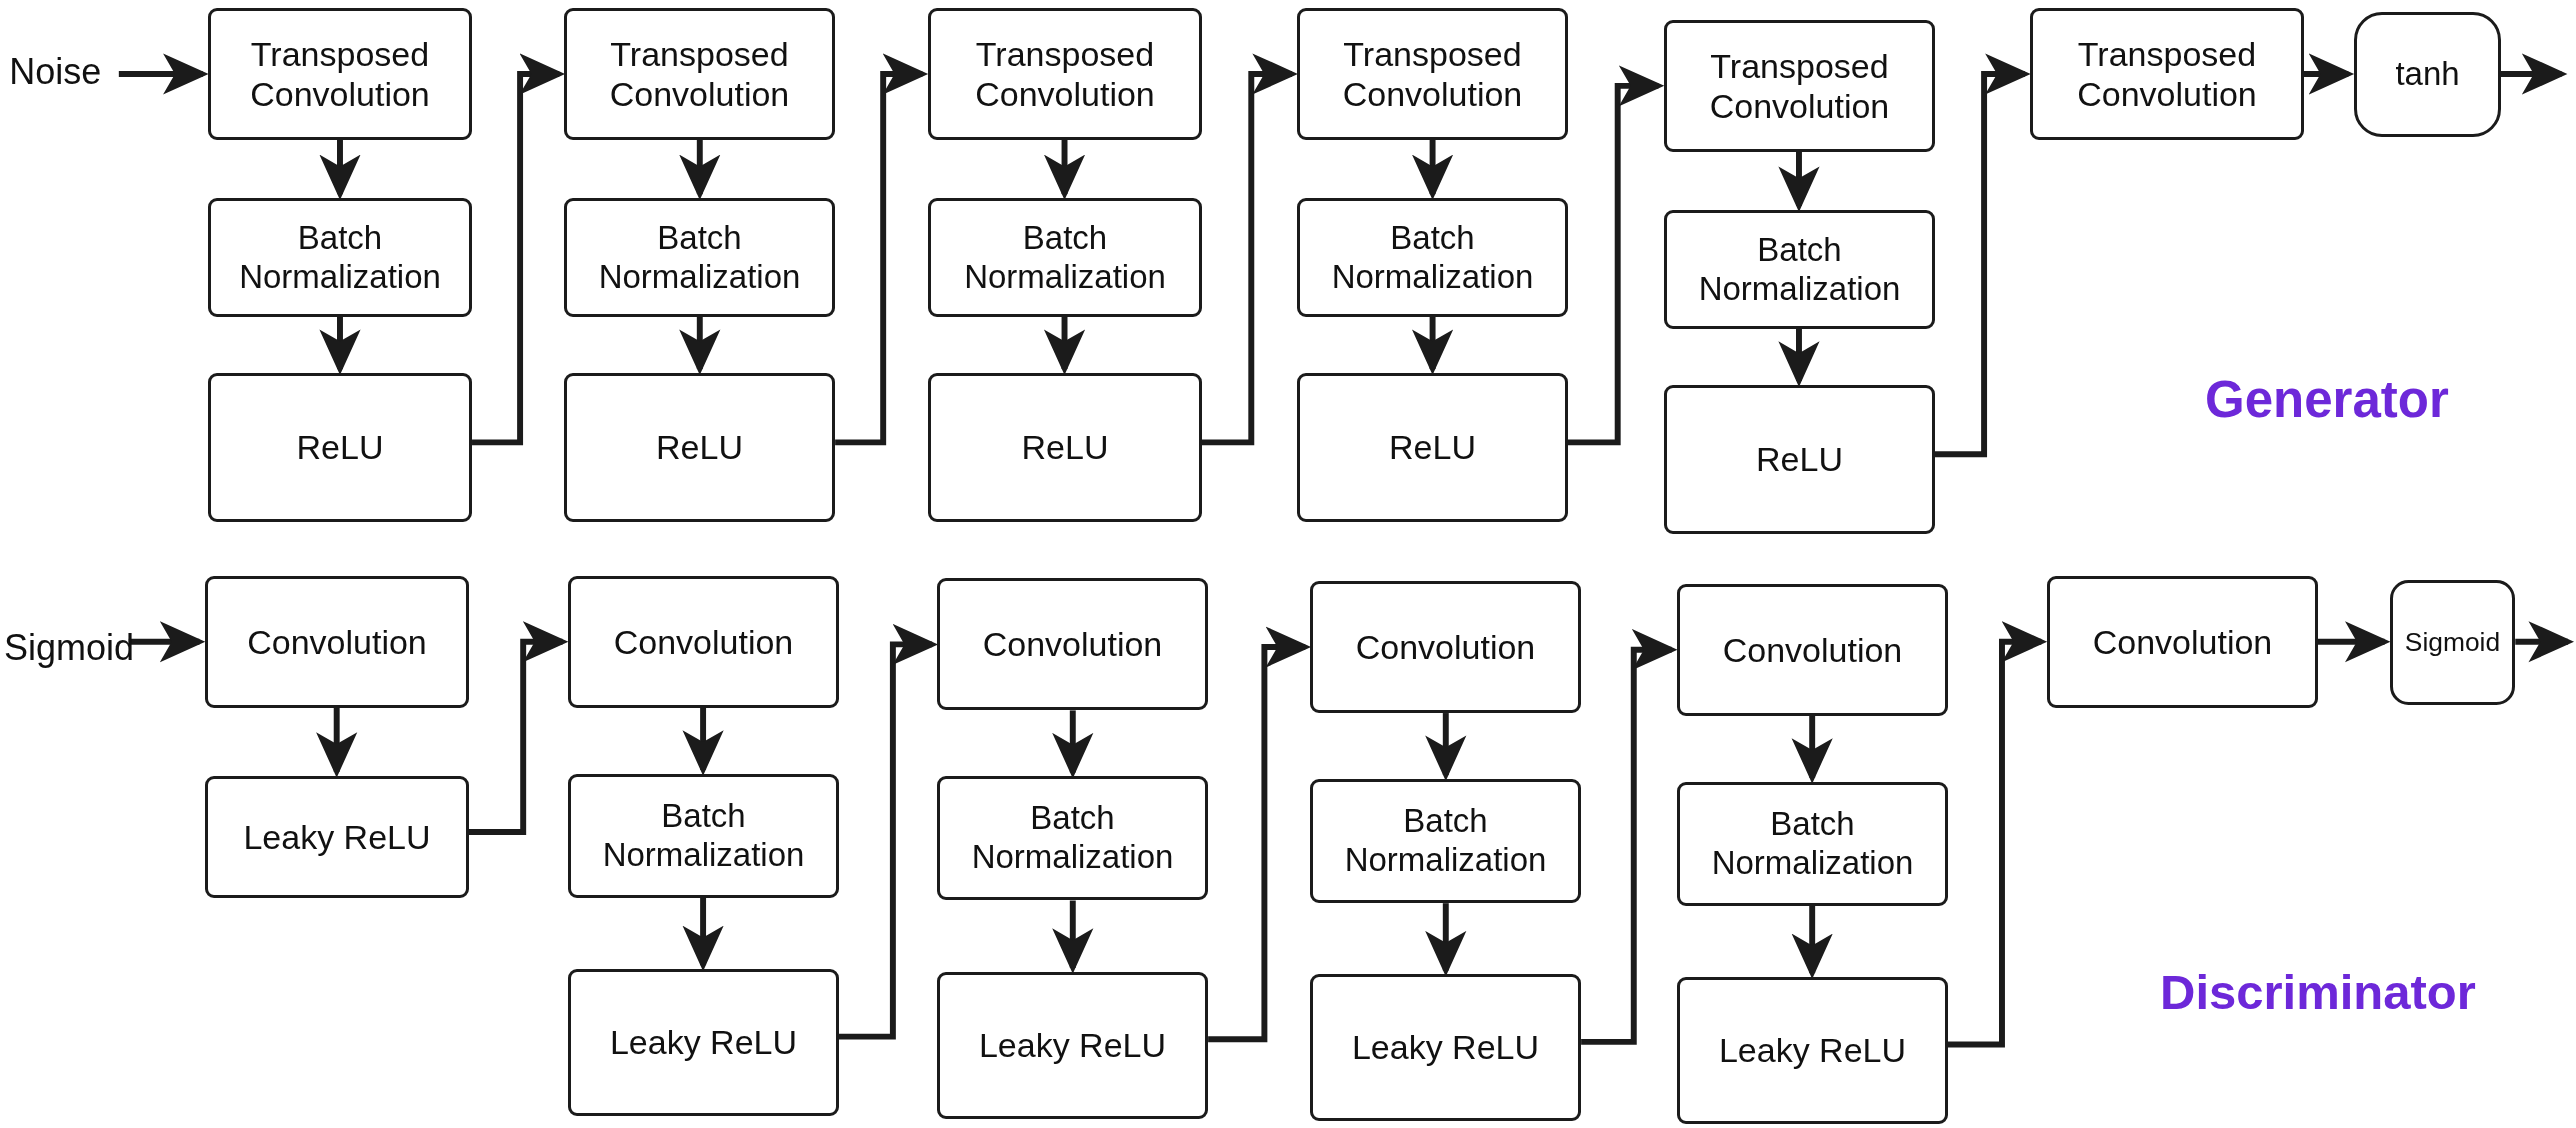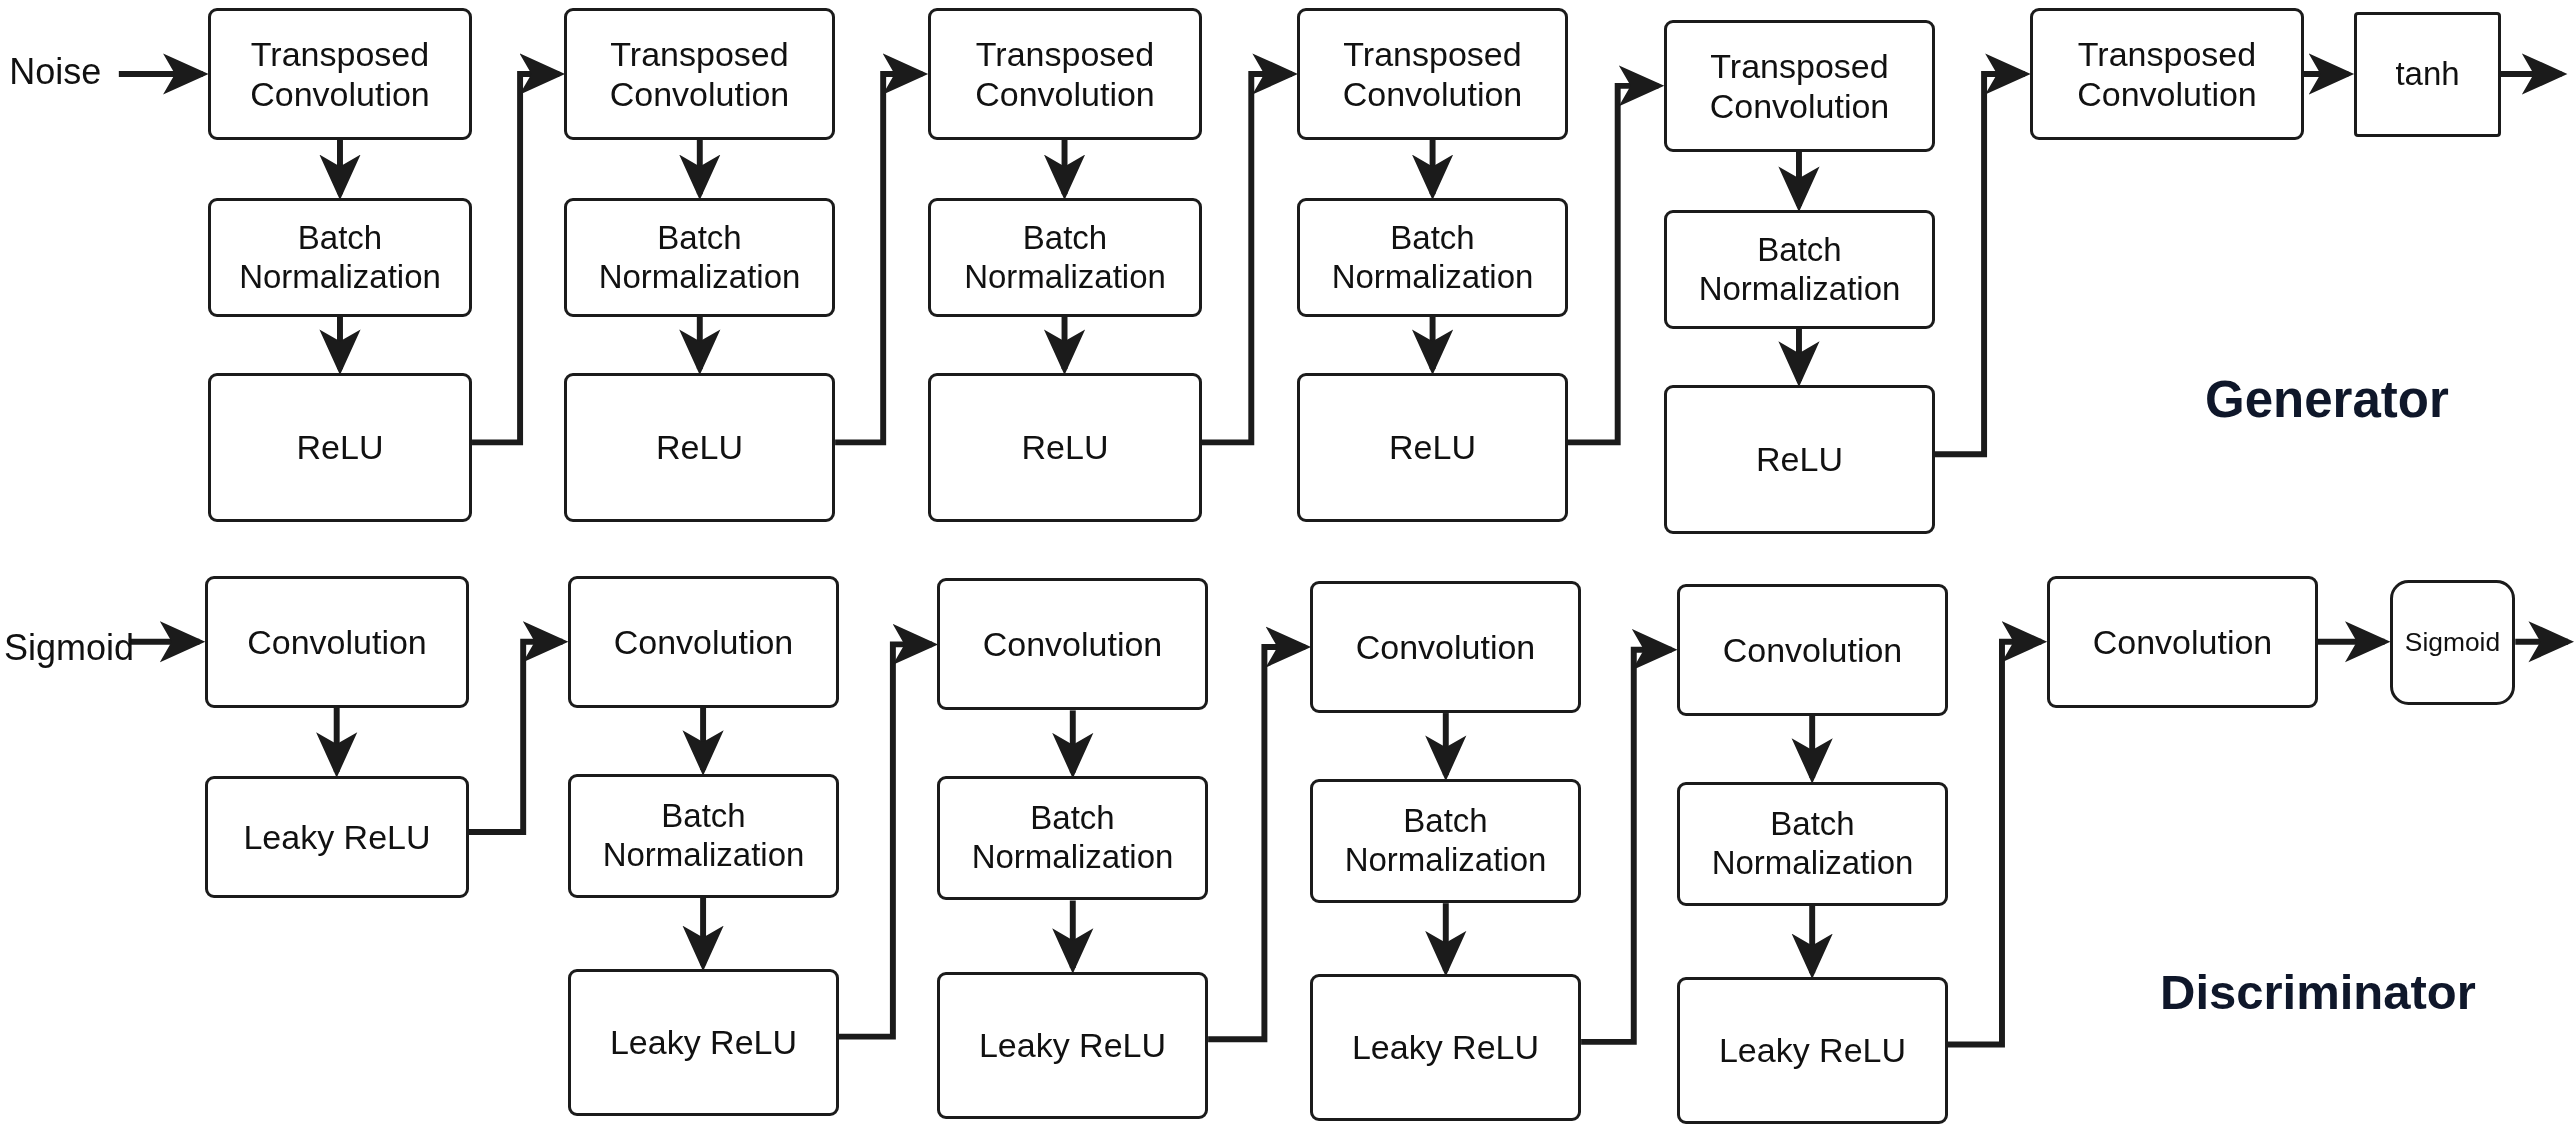--- a/index.html
+++ b/index.html
@@ -43,21 +43,21 @@
     padding: 0 6.6px;
   }
   .io-label {
     position: absolute;
     color: #111111;
     font-weight: 400;
     white-space: nowrap;
   }
   .section-label {
     position: absolute;
-    color: #0f172a;
+    color: #6d28d9;
     font-weight: bold;
     white-space: nowrap;
   }
 </style>
 </head>
 <body>
 
 <div id="canvas">
 
   <svg class="wires" viewBox="0 0 3902 1710" xmlns="http://www.w3.org/2000/svg">
@@ -164,21 +164,21 @@
         <span class="lbl">Batch
 Normalization</span>
       </div>
       <div class="node" style="left: 1664px; top: 385px; width: 271px; height: 149px; font-size: 34px;">
         <span class="lbl">ReLU</span>
       </div>
       <div class="node" style="left: 2030px; top: 8px; width: 274px; height: 132px; font-size: 34px;">
         <span class="lbl">Transposed
 Convolution</span>
       </div>
-      <div class="node" style="left: 2354px; top: 12px; width: 147px; height: 125px; font-size: 33px; border-radius: 4px;">
+      <div class="node" style="left: 2354px; top: 12px; width: 147px; height: 125px; font-size: 33px; border-radius: 28px;">
         <span class="lbl">tanh</span>
       </div>
       <div class="node" style="left: 205px; top: 576px; width: 264px; height: 132px; font-size: 34px;">
         <span class="lbl">Convolution</span>
       </div>
       <div class="node" style="left: 205px; top: 776px; width: 264px; height: 122px; font-size: 34px;">
         <span class="lbl">Leaky ReLU</span>
       </div>
       <div class="node" style="left: 568px; top: 576px; width: 271px; height: 132px; font-size: 34px;">
         <span class="lbl">Convolution</span>

